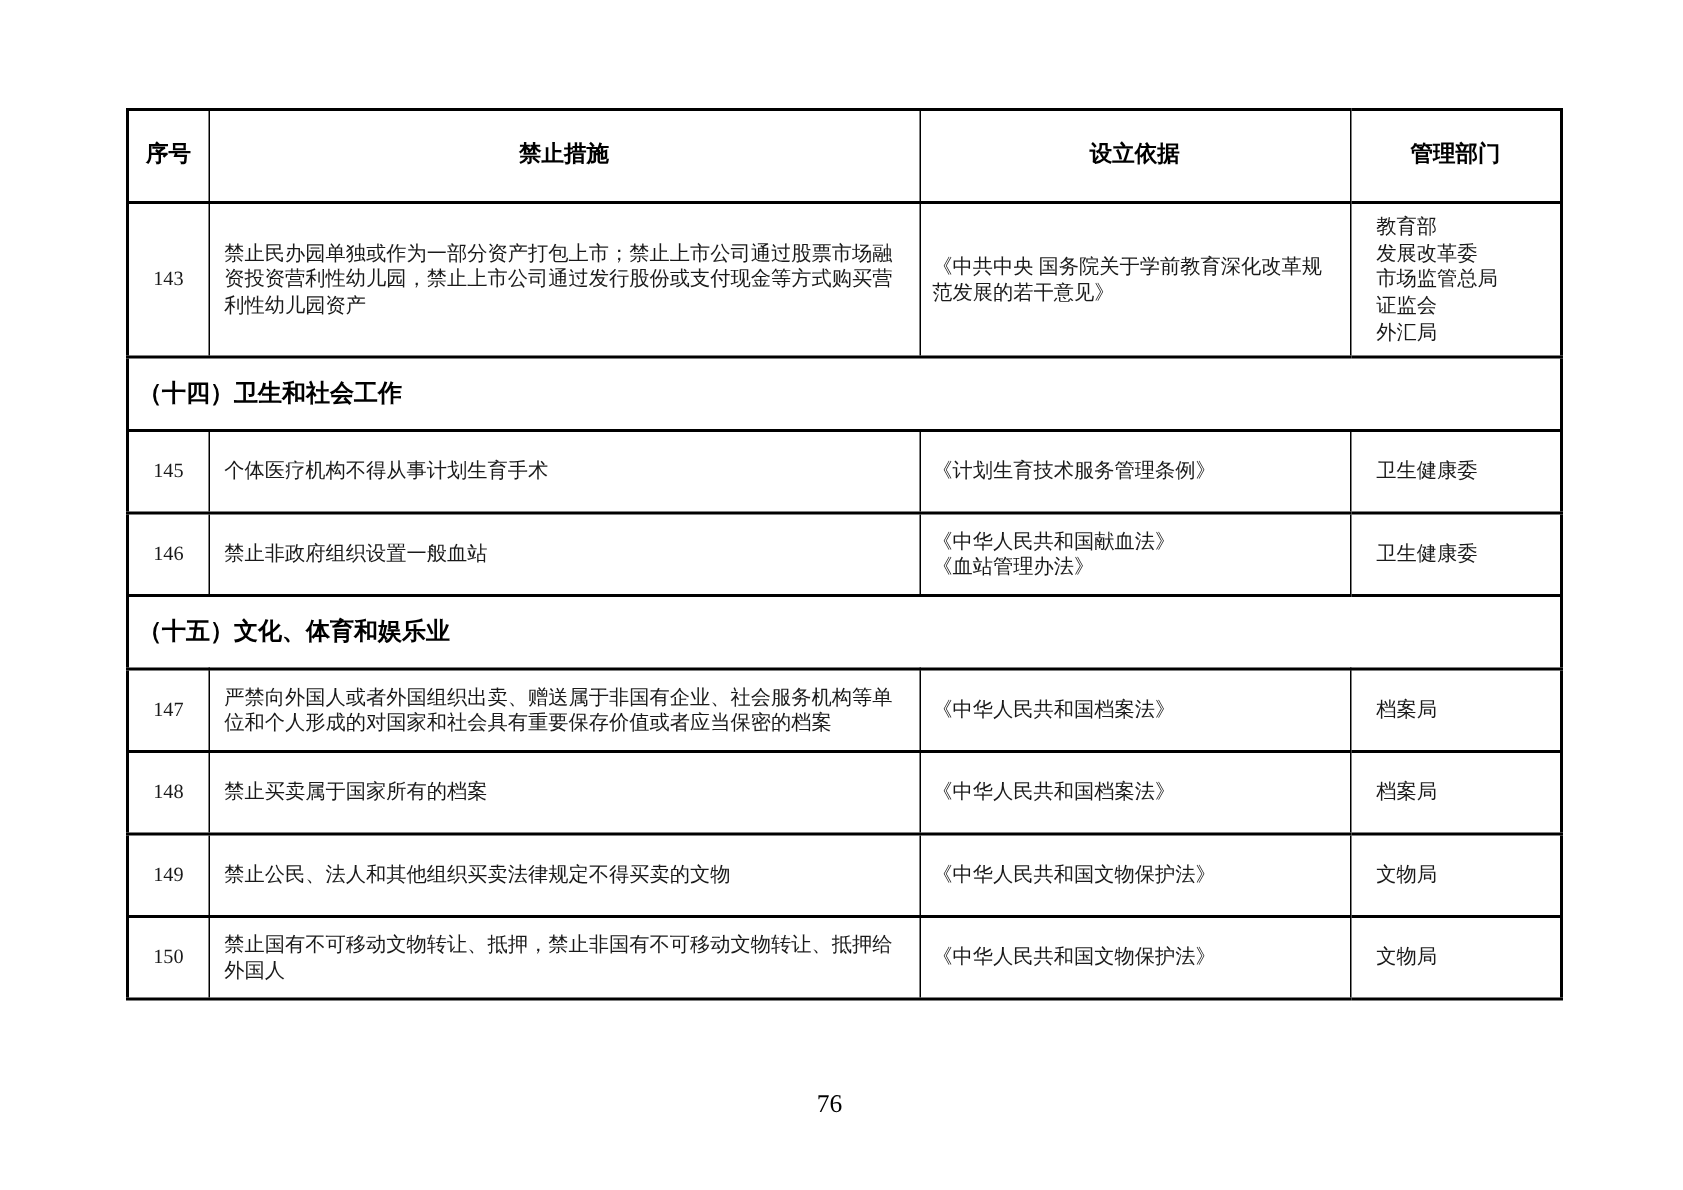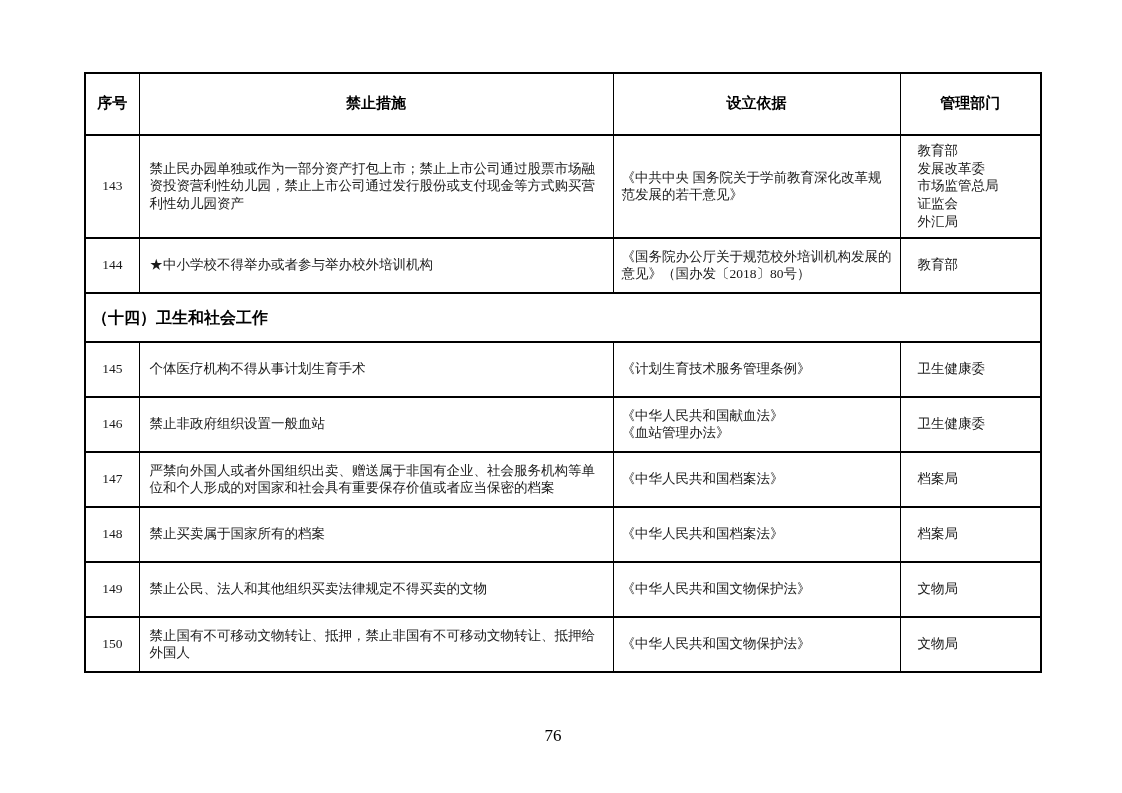--- a/index.html
+++ b/index.html
@@ -104,30 +104,20 @@
             <div>《中共中央 国务院关于学前教育深化改革规范发展的若干意见》</div>
           </td>
     <td class="col-dept">
             <div>教育部</div>
             <div>发展改革委</div>
             <div>市场监管总局</div>
             <div>证监会</div>
             <div>外汇局</div>
           </td>
   </tr>
-        <tr class="item-row">
-    <td class="col-no">144</td>
-    <td class="col-measure">★中小学校不得举办或者参与举办校外培训机构</td>
-    <td class="col-basis">
-            <div>《国务院办公厅关于规范校外培训机构发展的意见》（国办发〔2018〕80号）</div>
-          </td>
-    <td class="col-dept">
-            <div>教育部</div>
-          </td>
-  </tr>
         <tr class="section-row">
     <td colspan="4">（十四）卫生和社会工作</td>
   </tr>
         <tr class="item-row">
     <td class="col-no">145</td>
     <td class="col-measure">个体医疗机构不得从事计划生育手术</td>
     <td class="col-basis">
             <div>《计划生育技术服务管理条例》</div>
           </td>
     <td class="col-dept">
@@ -137,20 +127,23 @@
         <tr class="item-row">
     <td class="col-no">146</td>
     <td class="col-measure">禁止非政府组织设置一般血站</td>
     <td class="col-basis">
             <div>《中华人民共和国献血法》</div>
             <div>《血站管理办法》</div>
           </td>
     <td class="col-dept">
             <div>卫生健康委</div>
           </td>
+  </tr>
+        <tr class="section-row">
+    <td colspan="4">（十五）文化、体育和娱乐业</td>
   </tr>
         <tr class="item-row">
     <td class="col-no">147</td>
     <td class="col-measure">严禁向外国人或者外国组织出卖、赠送属于非国有企业、社会服务机构等单位和个人形成的对国家和社会具有重要保存价值或者应当保密的档案</td>
     <td class="col-basis">
             <div>《中华人民共和国档案法》</div>
           </td>
     <td class="col-dept">
             <div>档案局</div>
           </td>

